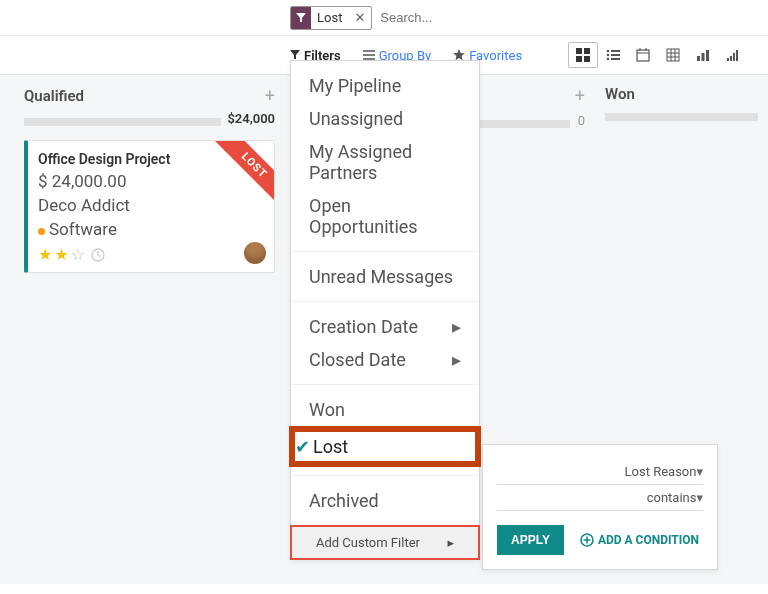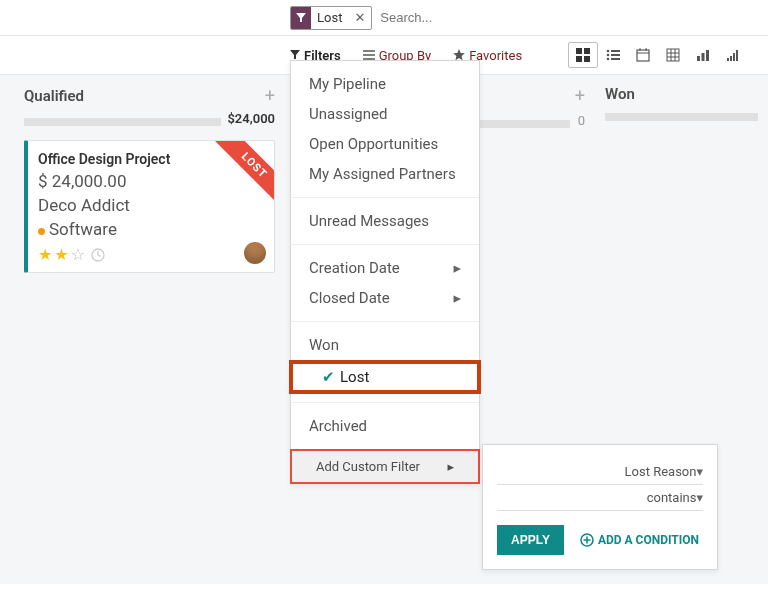--- a/index.html
+++ b/index.html
@@ -9,21 +9,21 @@
     .searchbar-row { height: 36px; display: flex; align-items: center; padding-left: 290px; border-bottom: 1px solid #e5e5e5; }
     .filter-tag { display: inline-flex; align-items: center; border: 1px solid #999; border-radius: 2px; overflow: hidden; }
     .filter-tag-icon { background: #6b3b5b; color: #fff; width: 20px; height: 22px; display: flex; align-items: center; justify-content: center; }
     .filter-tag-label { padding: 0 6px; font-size: 13px; color: #333; background: #fff; }
     .filter-tag-close { padding: 0 6px; color: #666; background: #fff; cursor: pointer; }
     .search-input { border: none; outline: none; font-size: 13px; color: #701a75; margin-left: 8px; width: 200px; }
 
     
     .toolbar { height: 38px; display: flex; align-items: center; }
     .toolbar-left { margin-left: 290px; display: flex; gap: 22px; align-items: center; }
-    .toolbar-item { display: inline-flex; align-items: center; gap: 4px; color: #7f1d1d; font-size: 13px; cursor: pointer; }
+    .toolbar-item { display: inline-flex; align-items: center; gap: 4px; color: #3b82f6; font-size: 13px; cursor: pointer; }
     .toolbar-item.active { color: #222; font-weight: 600; }
     .view-icons { margin-left: auto; margin-right: 20px; display: flex; align-items: center; gap: 0; }
     .view-icon { width: 30px; height: 26px; display: inline-flex; align-items: center; justify-content: center; color: #555; cursor: pointer; }
     .view-icon.active { border: 1px solid #bdbdbd; border-radius: 2px; }
 
     
     .kanban { display: flex; background: #f5f6f7; border-top: 1px solid #e5e5e5; height: 230px; padding-top: 10px; position: relative; }
     .stage { padding: 0 10px; }
     .stage-head { display: flex; align-items: center; justify-content: space-between; }
     .stage-title { font-size: 15px; font-weight: 600; color: #4c4c4c; }
@@ -42,25 +42,25 @@
 
     .ribbon { position: absolute; top: 14px; right: -30px; background: #e74c3c; color: #fff; font-size: 11px; font-weight: 700; letter-spacing: 1px; padding: 4px 34px; transform: rotate(45deg); }
 
     
     .lower { background: #f5f6f7; height: 280px; }
 
     
     .dropdown { position: absolute; top: 60px; left: 290px; width: 190px; background: #fff; border: 1px solid #d7d7d7; box-shadow: 0 2px 6px rgba(0,0,0,.08); z-index: 10; }
     .dd-section { padding: 8px 0; border-bottom: 1px solid #eee; }
     .dd-section:last-child { border-bottom: none; }
-    .dd-item { padding: 6px 18px; font-size: 15px; color: #555; display: flex; align-items: center; justify-content: space-between; cursor: pointer; }
+    .dd-item { padding: 6px 18px; font-size: 18px; color: #555; display: flex; align-items: center; justify-content: space-between; cursor: pointer; }
     .dd-item .check { color: #0f8a88; margin-right: 6px; width: 12px; display: inline-block; }
     .dd-item.checked { color: #222; }
     .dd-item .chev { color: #666; }
-    .dd-item.highlight-red { border: 4px solid #c2410c; padding: 4px 29px; margin: 0 -2px; }
+    .dd-item.highlight-red { border: 6px solid #c2410c; padding: 4px 0; margin: 0 -2px; }
     .dd-add { display: flex; align-items: center; justify-content: space-between; padding: 8px 24px; background: #f0f0f0; border: 2px solid #e74c3c; margin: -1px; }
 
     
     .flyout { position: absolute; top: 444px; left: 482px; width: 236px; background: #fff; border: 1px solid #d7d7d7; padding: 14px; z-index: 11; box-shadow: 0 2px 6px rgba(0,0,0,.08); }
     .fly-row { display: flex; justify-content: flex-end; align-items: center; border-bottom: 1px solid #ddd; padding: 5px 0; font-size: 13px; color: #555; }
     .fly-row .caret { color: #666; }
     .fly-actions { margin-top: 14px; display: flex; align-items: center; gap: 16px; }
     .btn-apply { background: #0f8a88; color: #fff; padding: 8px 14px; font-size: 12px; font-weight: 700; border: none; cursor: pointer; }
     .add-cond { color: #0f8a88; font-size: 12px; font-weight: 700; display: inline-flex; align-items: center; gap: 4px; cursor: pointer; }
 
@@ -211,24 +211,24 @@
 
 <div class="dropdown">
   <div class="dd-section" id="sec1">
       <div class="dd-item">
         <span>My Pipeline</span>
       </div>
       <div class="dd-item">
         <span>Unassigned</span>
       </div>
       <div class="dd-item">
+        <span>My Assigned Partners</span>
+      </div>
+      <div class="dd-item">
         <span>Open Opportunities</span>
-      </div>
-      <div class="dd-item">
-        <span>My Assigned Partners</span>
       </div>
     </div>
   <div class="dd-section" id="sec2">
       <div class="dd-item">
         <span>Unread Messages</span>
       </div>
     </div>
   <div class="dd-section" id="sec3">
       <div class="dd-item">
         <span>Creation Date</span>

